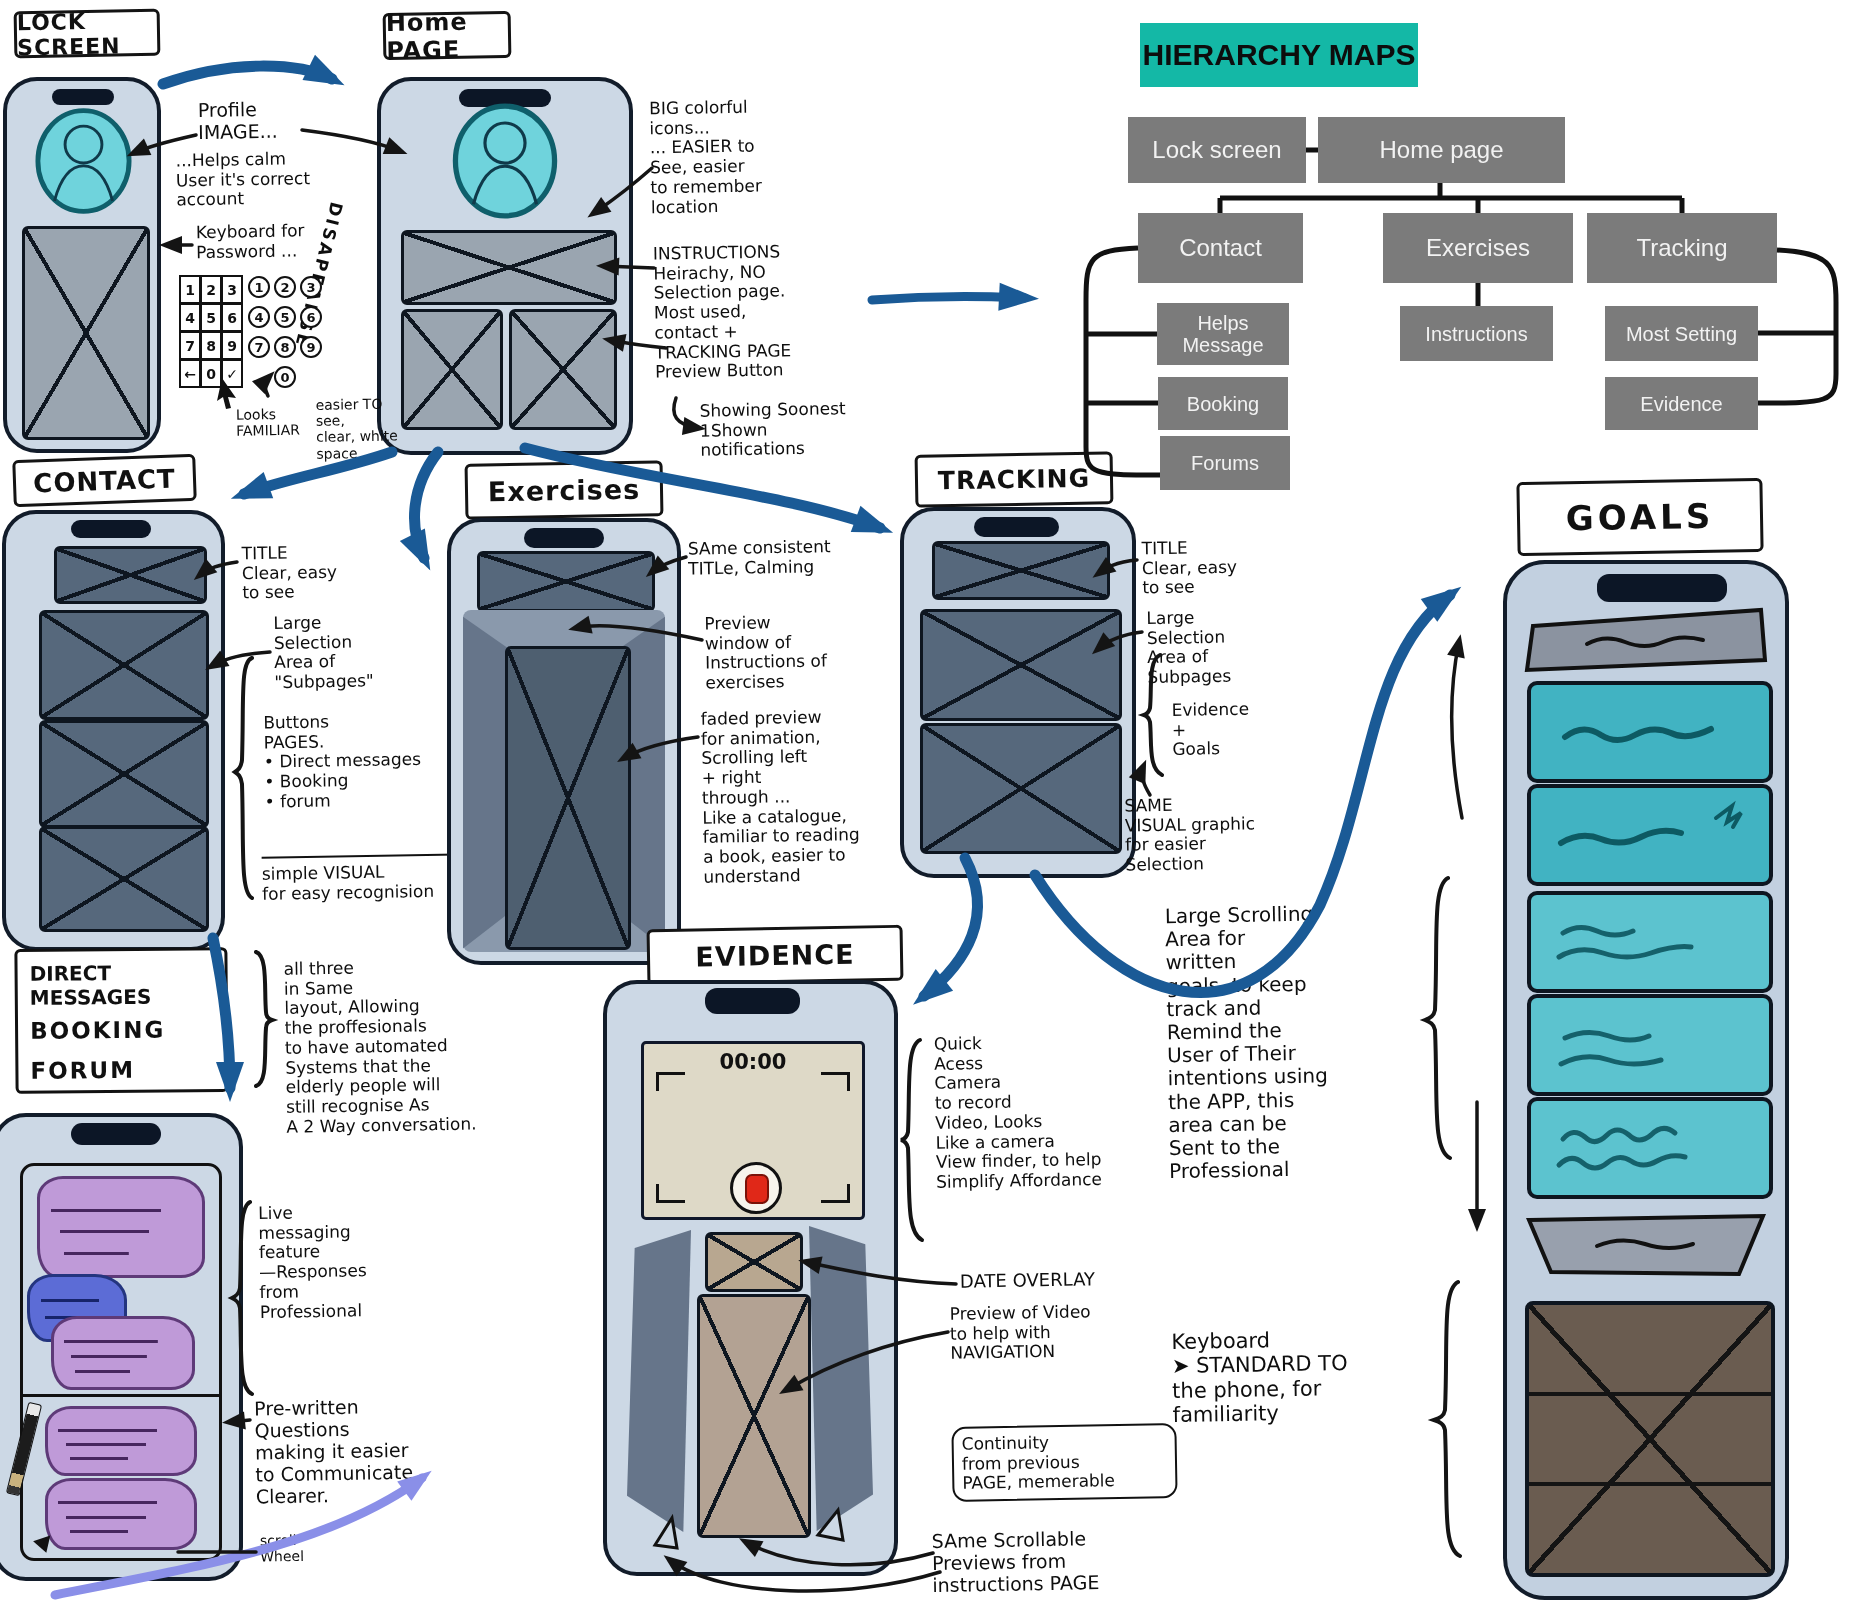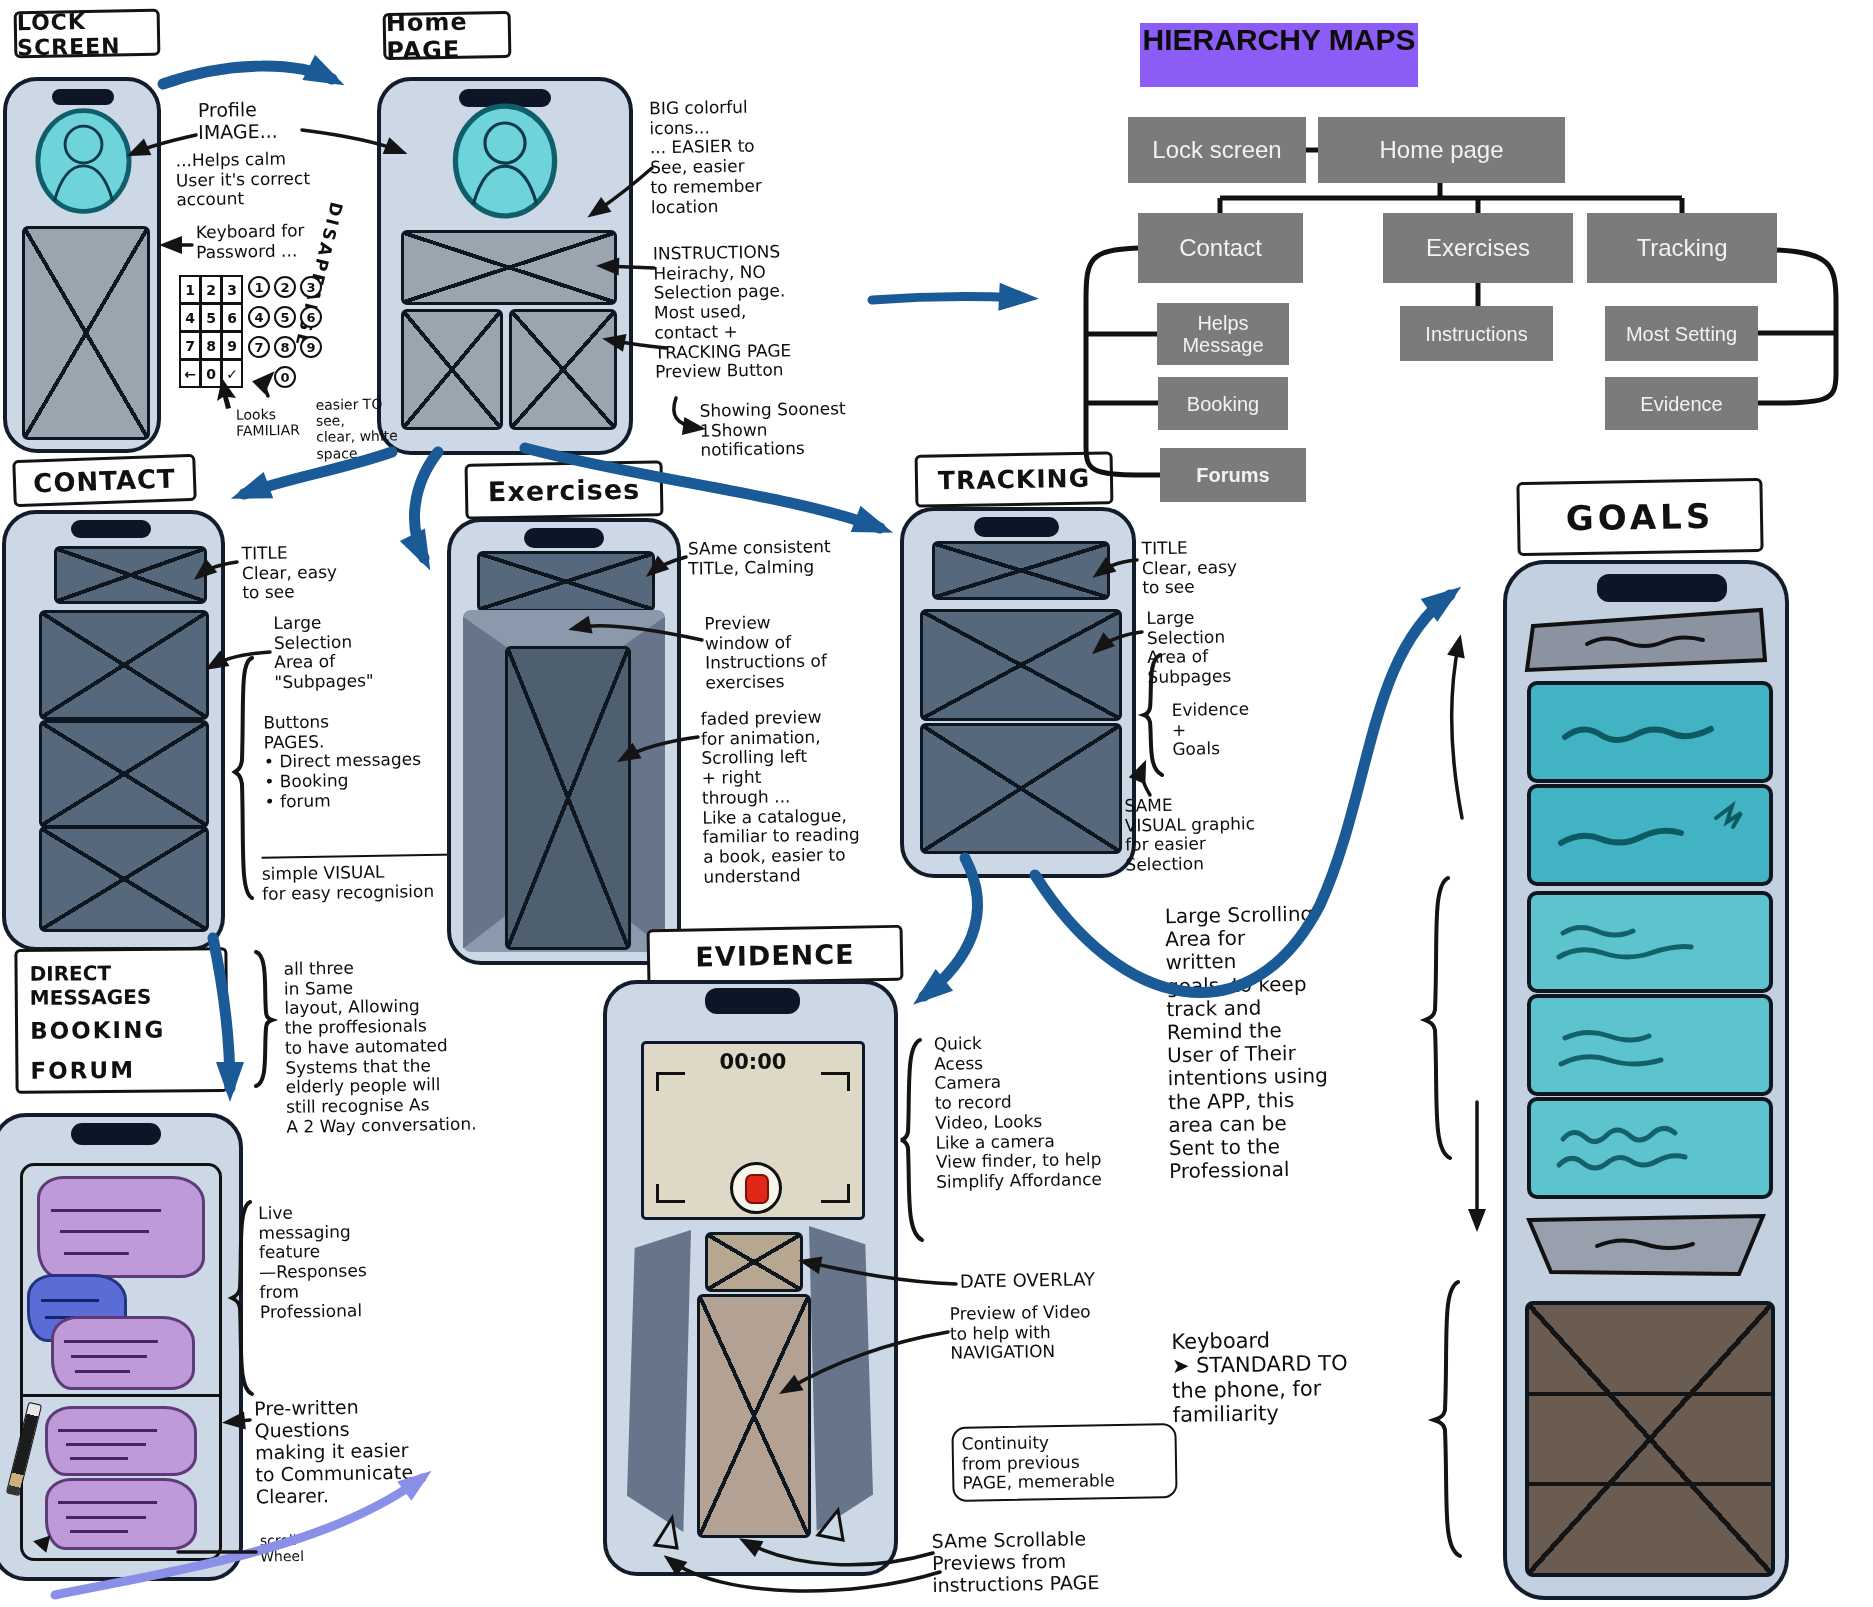--- a/index.html
+++ b/index.html
@@ -30,22 +30,22 @@
         background-size:100% 4px,100% 4px,100% 100%,100% 100%;
         background-position:0 33%,0 67%,0 0,0 0;background-repeat:no-repeat;}
   
   .hand{position:absolute;font-size:17px;line-height:1.16;white-space:pre-line;
         color:#0e0e0e;transform:rotate(-1deg);}
   .hand.sm{font-size:14px;}
   
   .hnode{position:absolute;display:flex;align-items:center;justify-content:center;text-align:center;
          background:#7b7b7b;color:#f2f2f2;font-family:"Liberation Sans",sans-serif;font-size:24px;line-height:1.1;}
   .hnode.smtxt{font-size:20px;}
-  .htitle{position:absolute;display:flex;align-items:flex-start;justify-content:center;
-          background:#8b5cf6;color:#0d0d0d;font-family:"Liberation Sans",sans-serif;font-weight:bold;font-size:30px;}
+  .htitle{position:absolute;display:flex;align-items:center;justify-content:center;
+          background:#14b8a6;color:#0d0d0d;font-family:"Liberation Sans",sans-serif;font-weight:bold;font-size:30px;}
   
   .keybox{position:absolute;background:#dcdcdc;}
   .keybox .khead{position:absolute;left:0;top:0;right:0;height:66px;background:#8c8c8c;
                  display:flex;align-items:center;color:#111;font-family:"Liberation Sans",sans-serif;
                  font-weight:bold;font-size:30px;padding-left:22px;box-sizing:border-box;}
   .keybox .kbody{position:absolute;left:0;top:80px;right:0;text-align:center;
                  font-family:"Liberation Sans",sans-serif;font-size:30px;color:#111;line-height:1.35;}
   
   .keypad{position:absolute;display:grid;grid-template-columns:repeat(3,21px);grid-auto-rows:28px;}
   .kkey{border:2px solid #111;background:#fff;display:flex;align-items:center;justify-content:center;
@@ -265,21 +265,21 @@
     </div>
   <div class="hnode smtxt" style="left:1605px;top:306px;width:153px;height:55px;">
       <span>Most Setting</span>
     </div>
   <div class="hnode smtxt" style="left:1158px;top:377px;width:130px;height:53px;">
       <span>Booking</span>
     </div>
   <div class="hnode smtxt" style="left:1605px;top:377px;width:153px;height:53px;">
       <span>Evidence</span>
     </div>
-  <div class="hnode smtxt" style="left:1160px;top:448px;width:146px;height:54px;font-weight:bold;">
+  <div class="hnode smtxt" style="left:1160px;top:436px;width:130px;height:54px;">
       <span>Forums</span>
     </div>
 
   <div class="plabel" style="left:13px;top:457px;width:177px;height:41px;font-size:26px;transform:rotate(-2deg);">
       <span>CONTACT</span>
     </div>
 
   <div class="phone" style="left:2px;top:510px;width:215px;height:433px;">
     <div class="notch" style="left:65px;top:6px;width:80px;height:18px;"></div>
     <div class="xbox" style="left:48px;top:32px;width:147px;height:52px;"></div>

